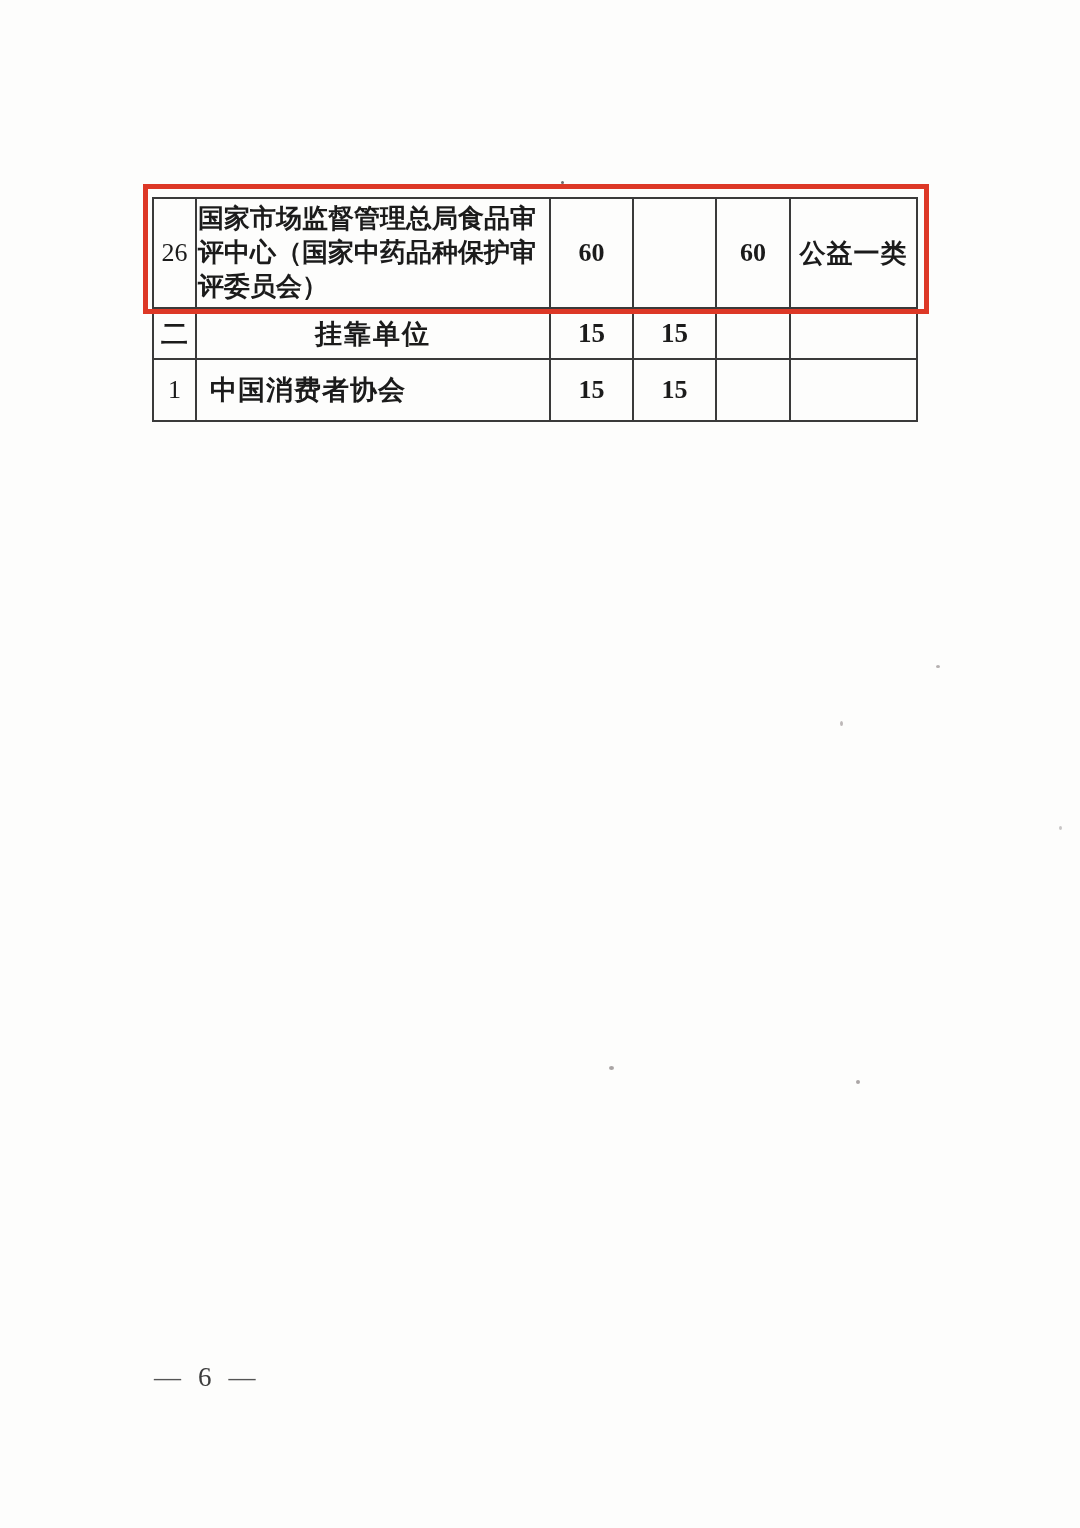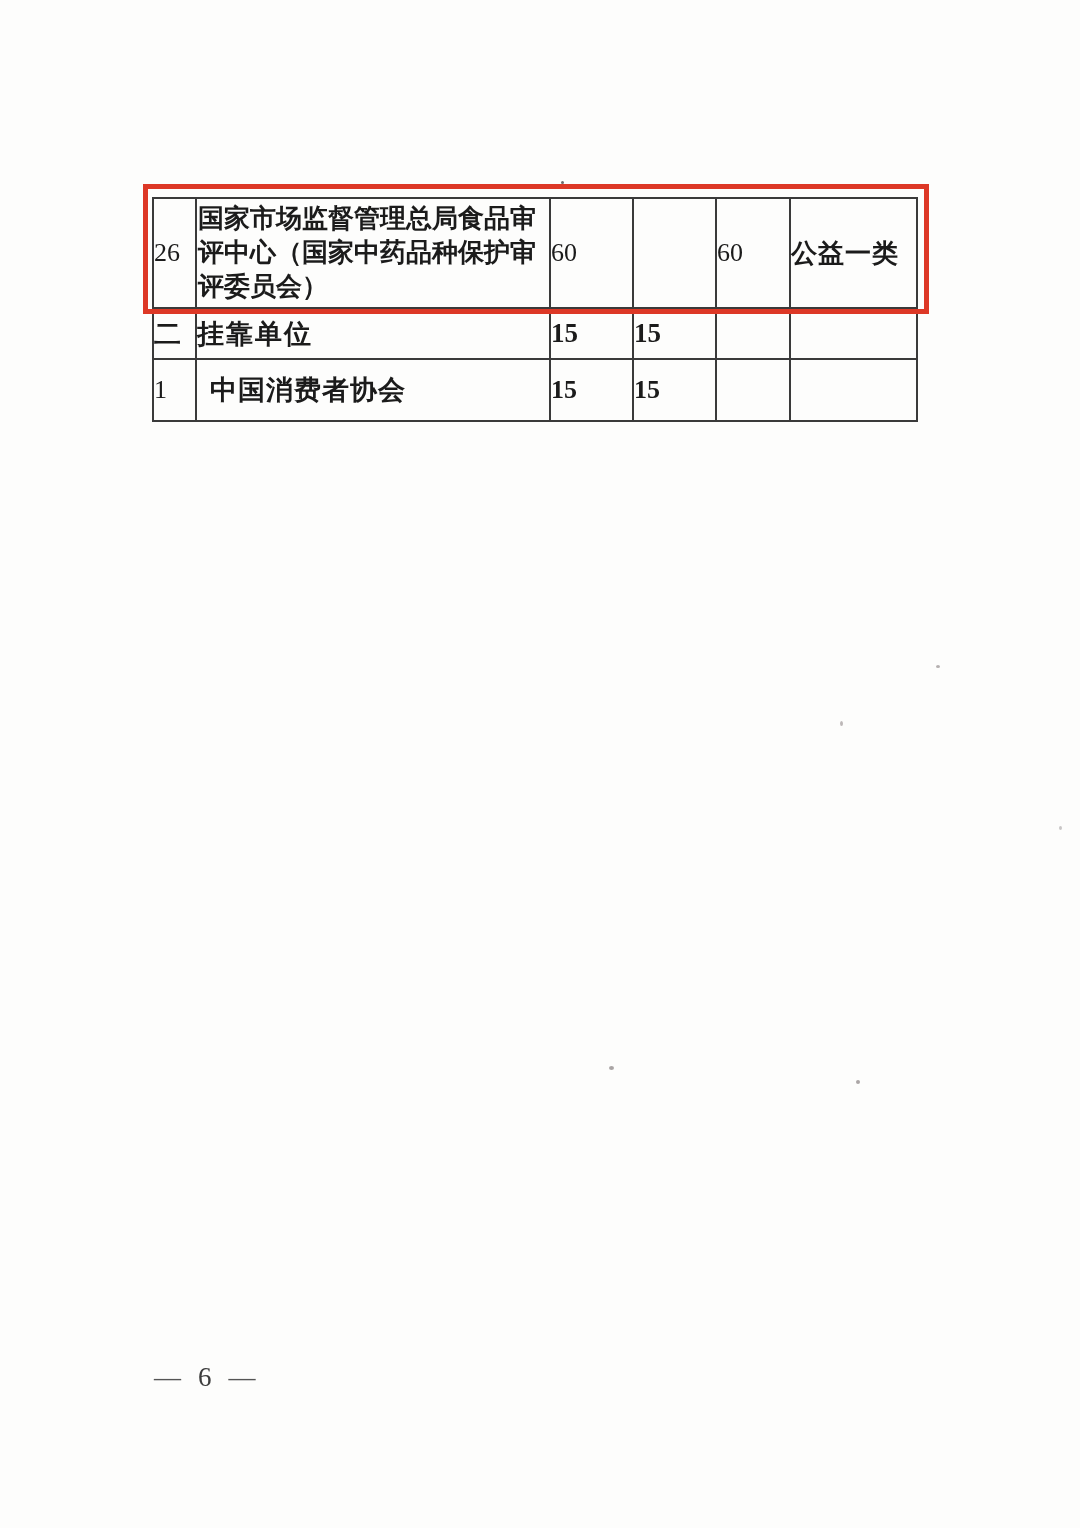--- a/index.html
+++ b/index.html
@@ -18,20 +18,21 @@
     position: absolute;
     left: 152px;
     top: 197px;
     width: 764px;
     border-collapse: collapse;
     table-layout: fixed;
   }
   .doc-table td {
     border: 2px solid #3a3a3a;
     vertical-align: middle;
+    text-align: center;
     font-size: 26px;
     background: #fdfdfc;
   }
   tr.r0 { height: 110px; }
   tr.r1 { height: 51px; }
   tr.r2 { height: 62px; }
   td.cell-no { font-weight: 500; }
   td.cell-name-left {
     text-align: left;
     padding: 2px 6px 2px 1px;
@@ -47,21 +48,21 @@
     letter-spacing: 1px;
     margin-left: 12px;
   }
   tr.r1 td {
     font-weight: 800;
     font-size: 27px;
   }
   tr.r1 td.cell-name-center {
     letter-spacing: 2px;
   }
-  td.cell-num { font-weight: 400; }
+  td.cell-num { font-weight: 700; }
   td.cell-num-bold { font-weight: 700; }
   td.cell-category { font-weight: 600; letter-spacing: 1px; margin-top: 30px; }
   
   .highlight-box {
     position: absolute;
     left: 143px;
     top: 184px;
     width: 786px;
     height: 130px;
     border-style: solid;

